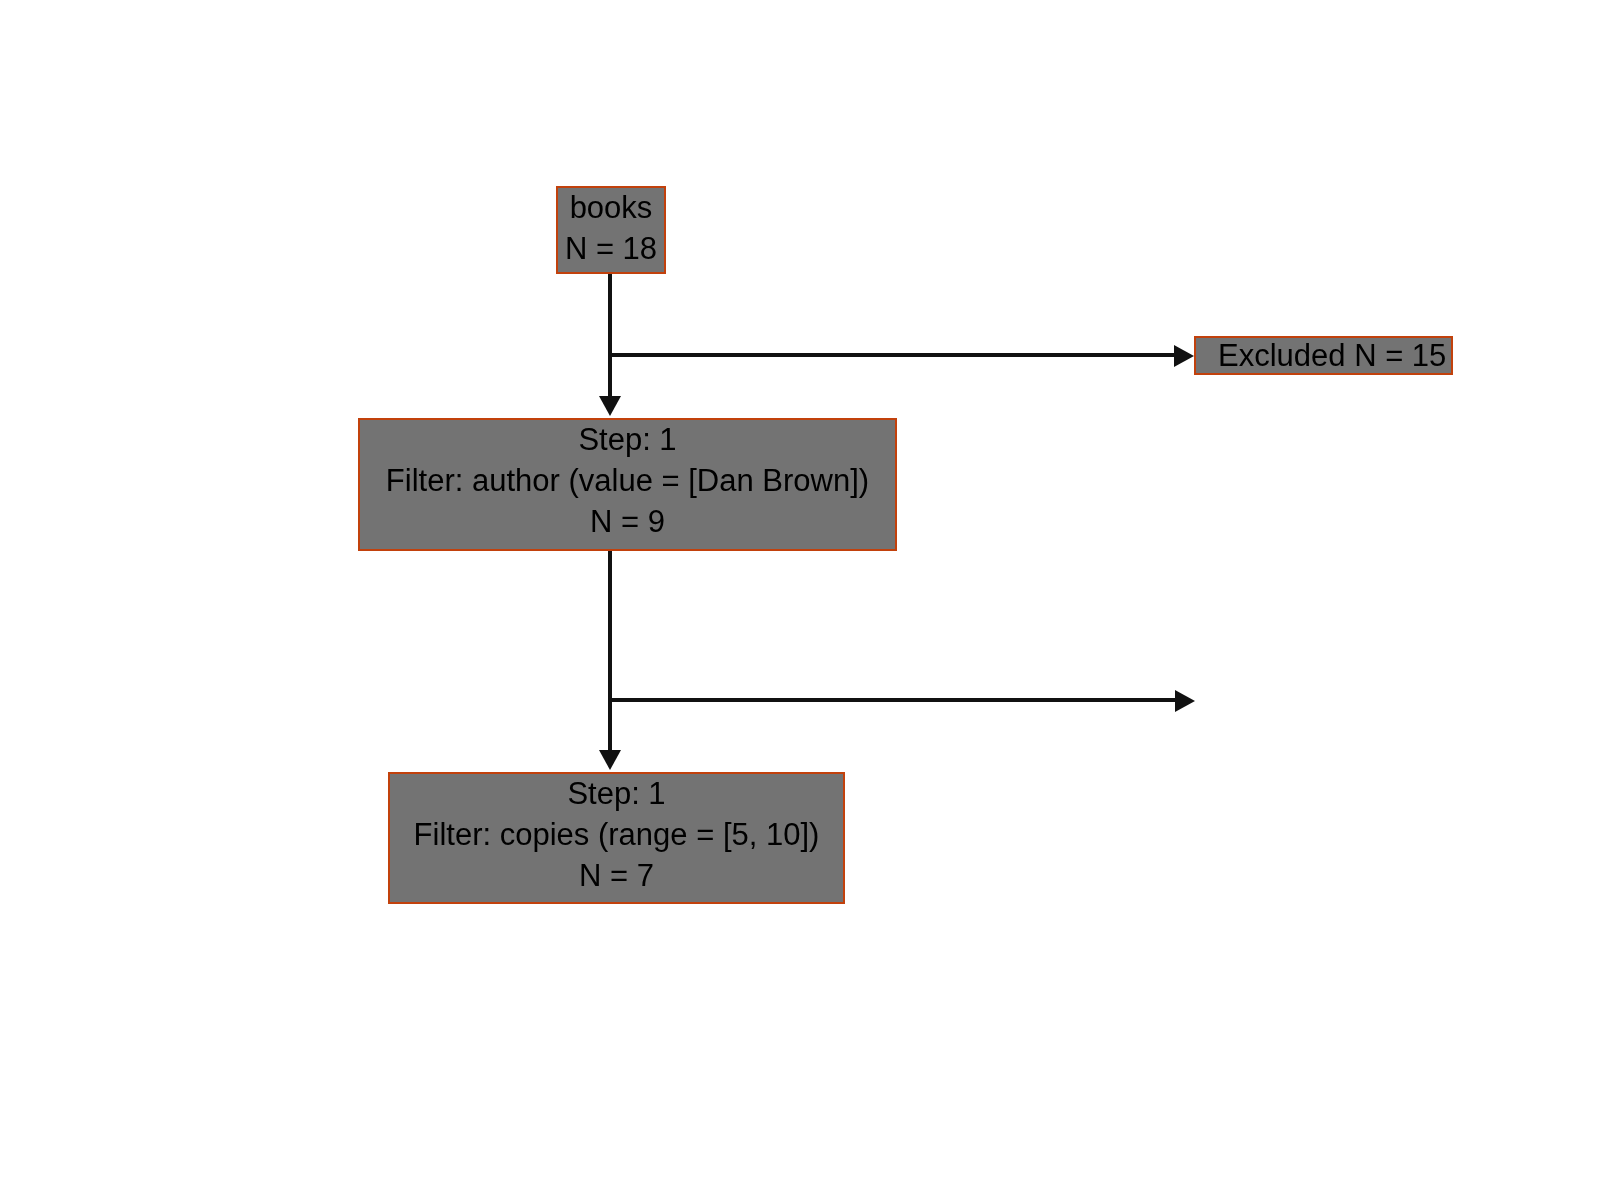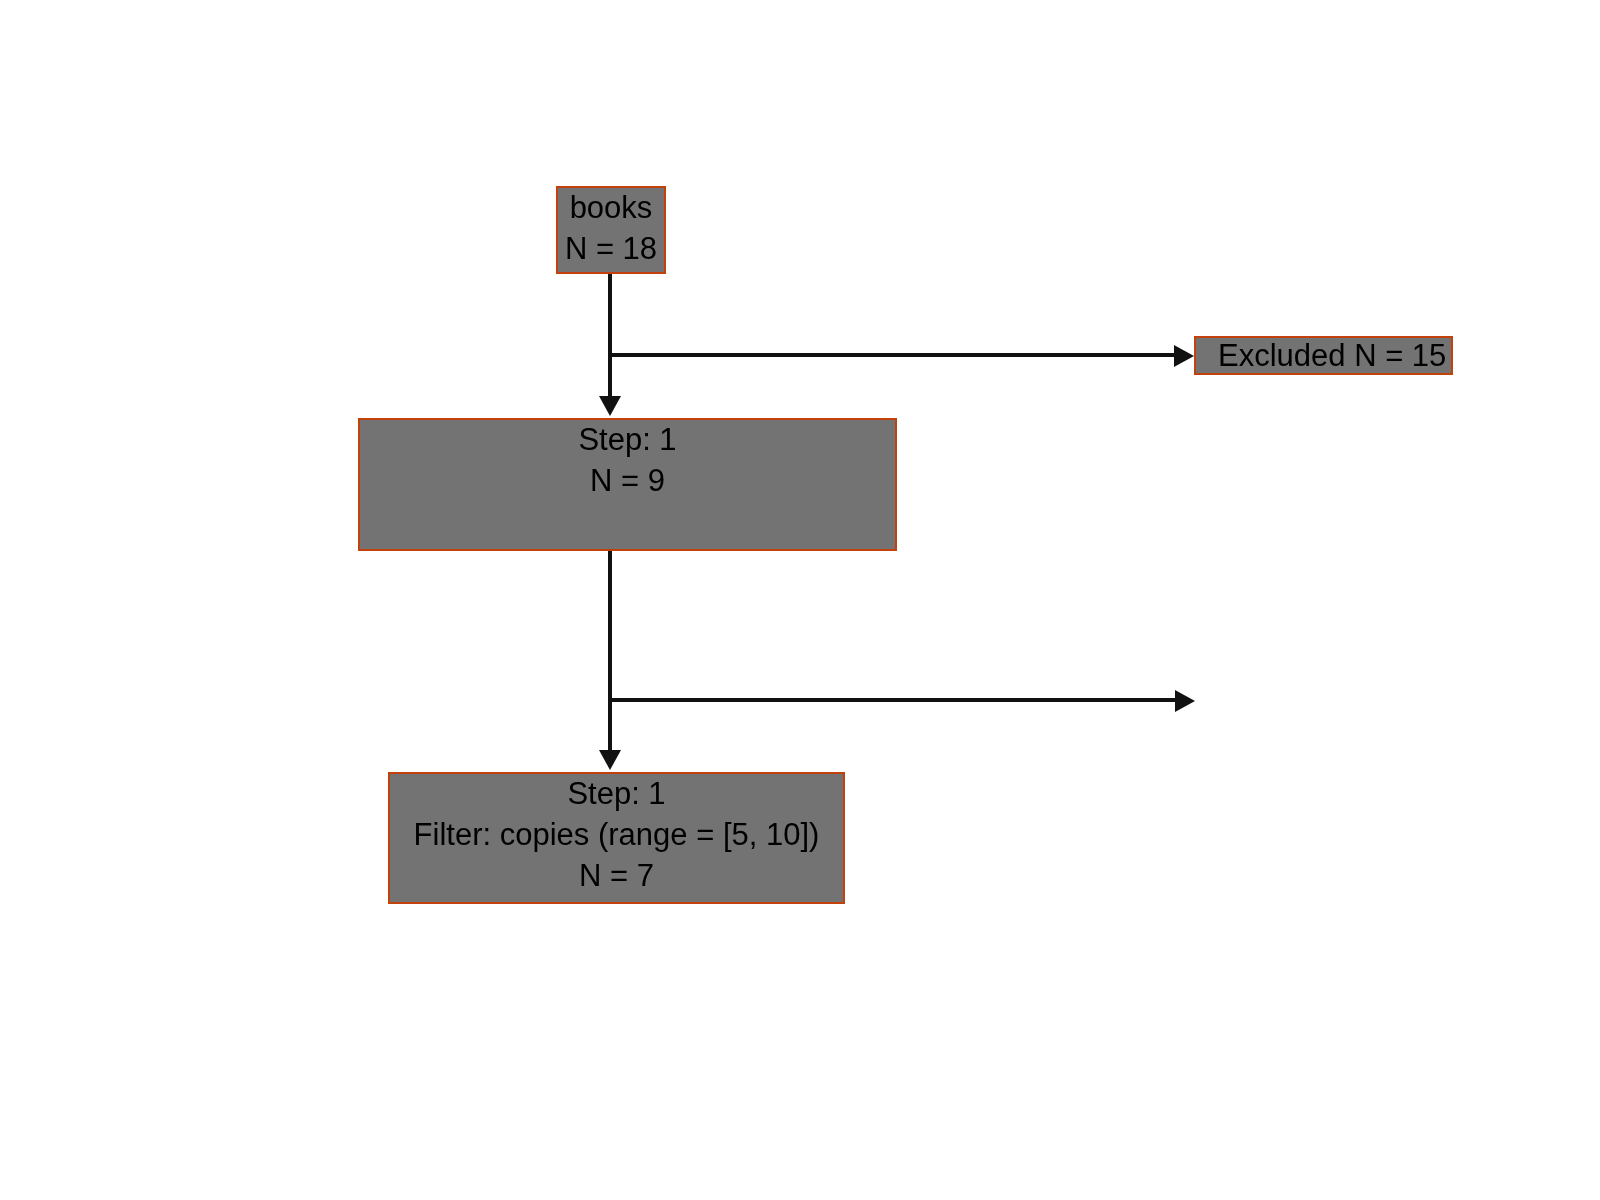--- a/index.html
+++ b/index.html
@@ -85,20 +85,21 @@
   <div class="edge h" style="left:610px; top:698px; width:567px;"></div>
   <div class="arrowhead right" style="left:1175px; top:690px;"></div>
 
   <div class="node" style="left:556px; top:186px; width:110px; height:88px;">
     <span class="line">books</span>
     <span class="line">N = 18</span>
   </div>
 
   <div class="node" style="left:358px; top:418px; width:539px; height:133px;">
     <span class="line">Step: 1</span>
+    <span class="line">Filter: author (value = [Dan Brown])</span>
     <span class="line">N = 9</span>
   </div>
 
   <div class="node" style="left:388px; top:772px; width:457px; height:132px;">
     <span class="line">Step: 1</span>
     <span class="line">Filter: copies (range = [5, 10])</span>
     <span class="line">N = 7</span>
   </div>
 
   <div class="node excluded" style="left:1194px; top:336px; width:259px; height:39px;">

